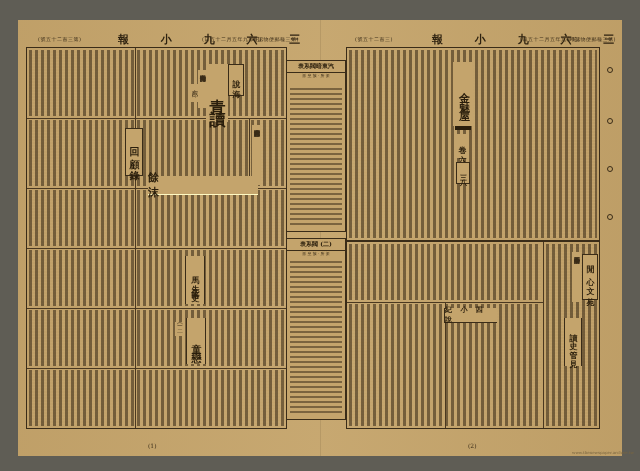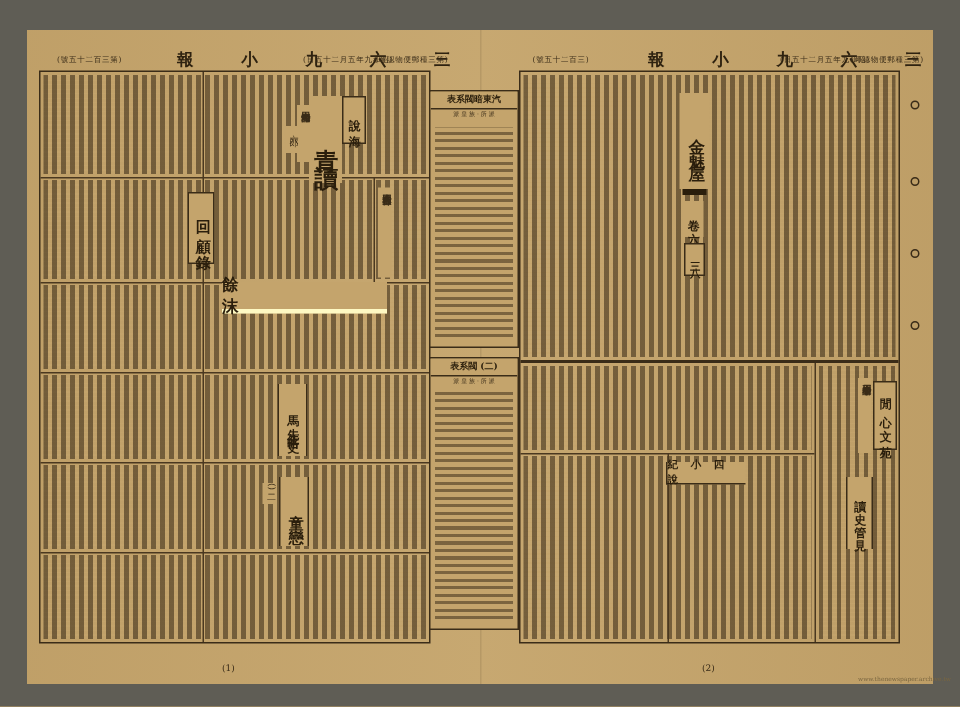--- a/index.html
+++ b/index.html
@@ -71,21 +71,21 @@
 </div>
 
 <div class="titlebox" style="left:228px;top:64px;width:14px;height:30px;font-size:8px;">說 海</div>
 <div class="titleplain" style="left:206px;top:64px;width:22px;height:58px;font-size:16px;">青 讀</div>
 <div class="sub" style="left:198px;top:70px;height:38px;font-weight:bold;">田相悔奇論</div>
 <div class="sub" style="left:190px;top:84px;height:18px;">六 郎</div>
 
 <div class="sub" style="left:252px;top:125px;height:60px;font-weight:bold;">背人叛亡人邦兩國</div>
 
 <div class="titlebox" style="left:125px;top:128px;width:16px;height:46px;font-size:10px;">回 顧 錄</div>
-<div class="titleplain" style="left:148px;top:188px;width:110px;height:18px;font-size:11px;writing-mode:horizontal-tb;flex-direction:row-reverse;letter-spacing:30px;border-bottom:3px solid #fef9c3;">餘 沫</div>
+<div class="titleplain" style="left:148px;top:176px;width:110px;height:18px;font-size:11px;writing-mode:horizontal-tb;flex-direction:row-reverse;letter-spacing:30px;border-bottom:1px solid #fef9c3;">餘 沫</div>
 <div class="titleplain" style="left:185px;top:256px;width:18px;height:48px;font-size:8px;border-left:1px solid #3a2c18;border-right:1px solid #3a2c18;">馬 先生略史</div>
 <div class="titleplain" style="left:186px;top:318px;width:18px;height:46px;font-size:10px;border-left:1px solid #3a2c18;border-right:1px solid #3a2c18;">童 戀</div>
 <div class="sub" style="left:175px;top:322px;height:14px;">(二)</div>
 
 <div class="table" style="left:286px;top:60px;width:58px;height:170px;">
   <div class="thead">表系閥暗東汽</div>
   <div class="tsub">派 皇 族 · 所 派</div>
   <div class="rows" style="top:24px;bottom:6px;"></div>
 </div>
 <div class="table" style="left:286px;top:238px;width:58px;height:180px;">

